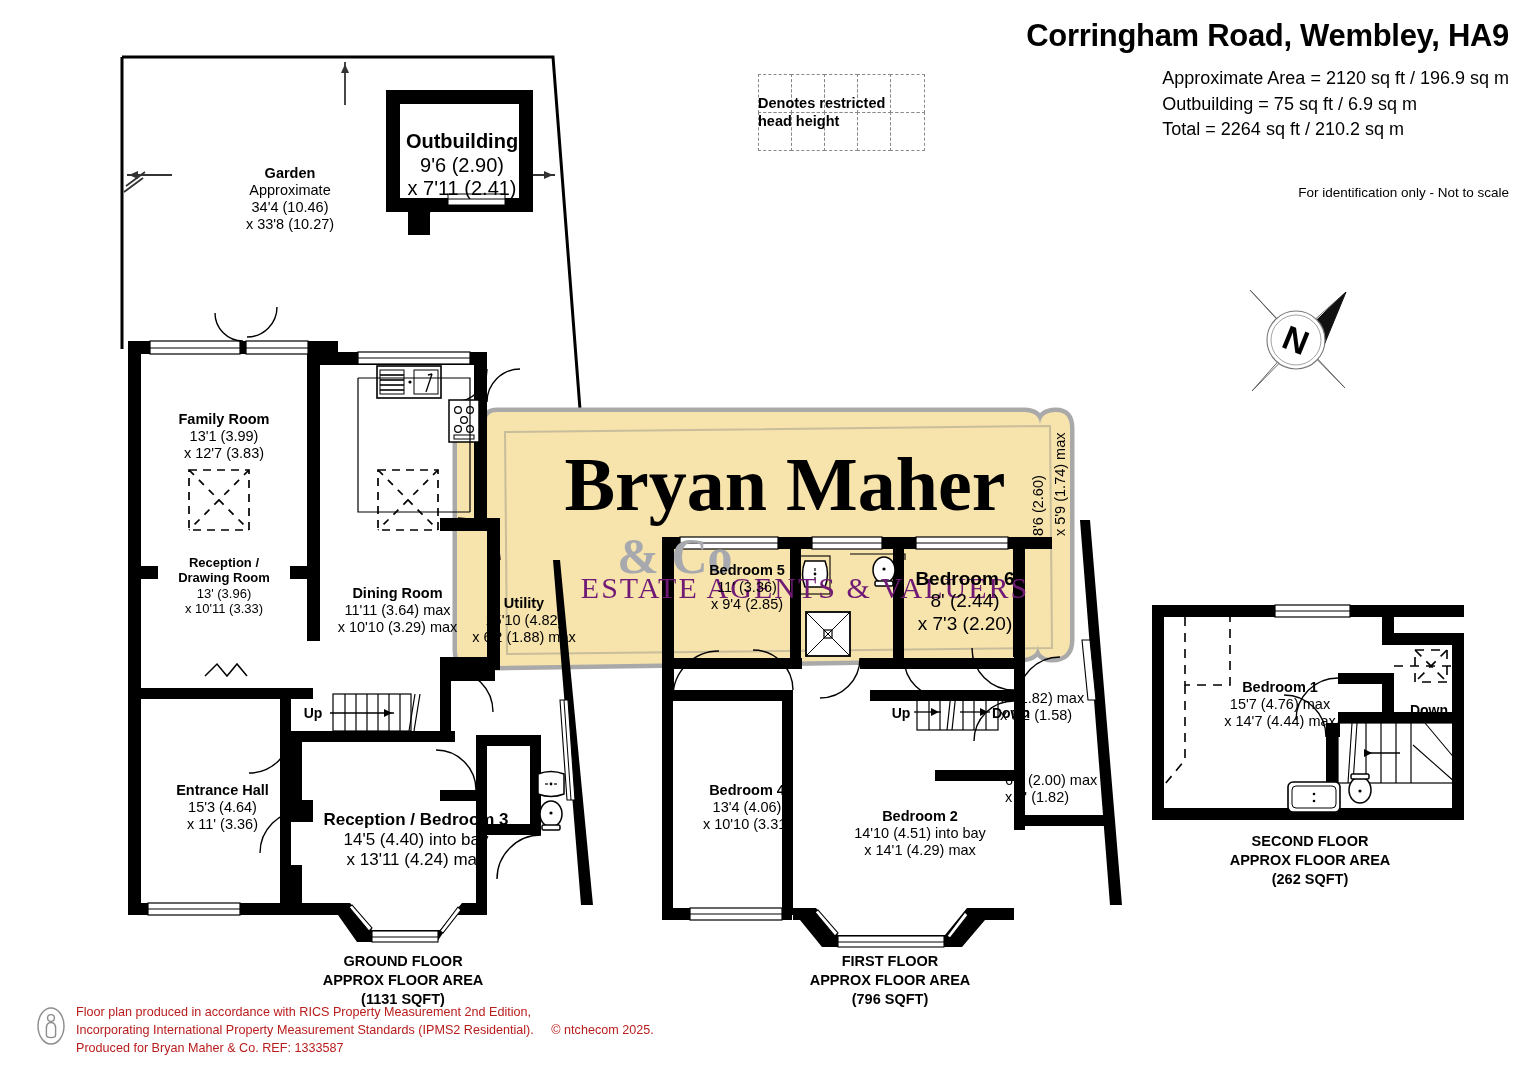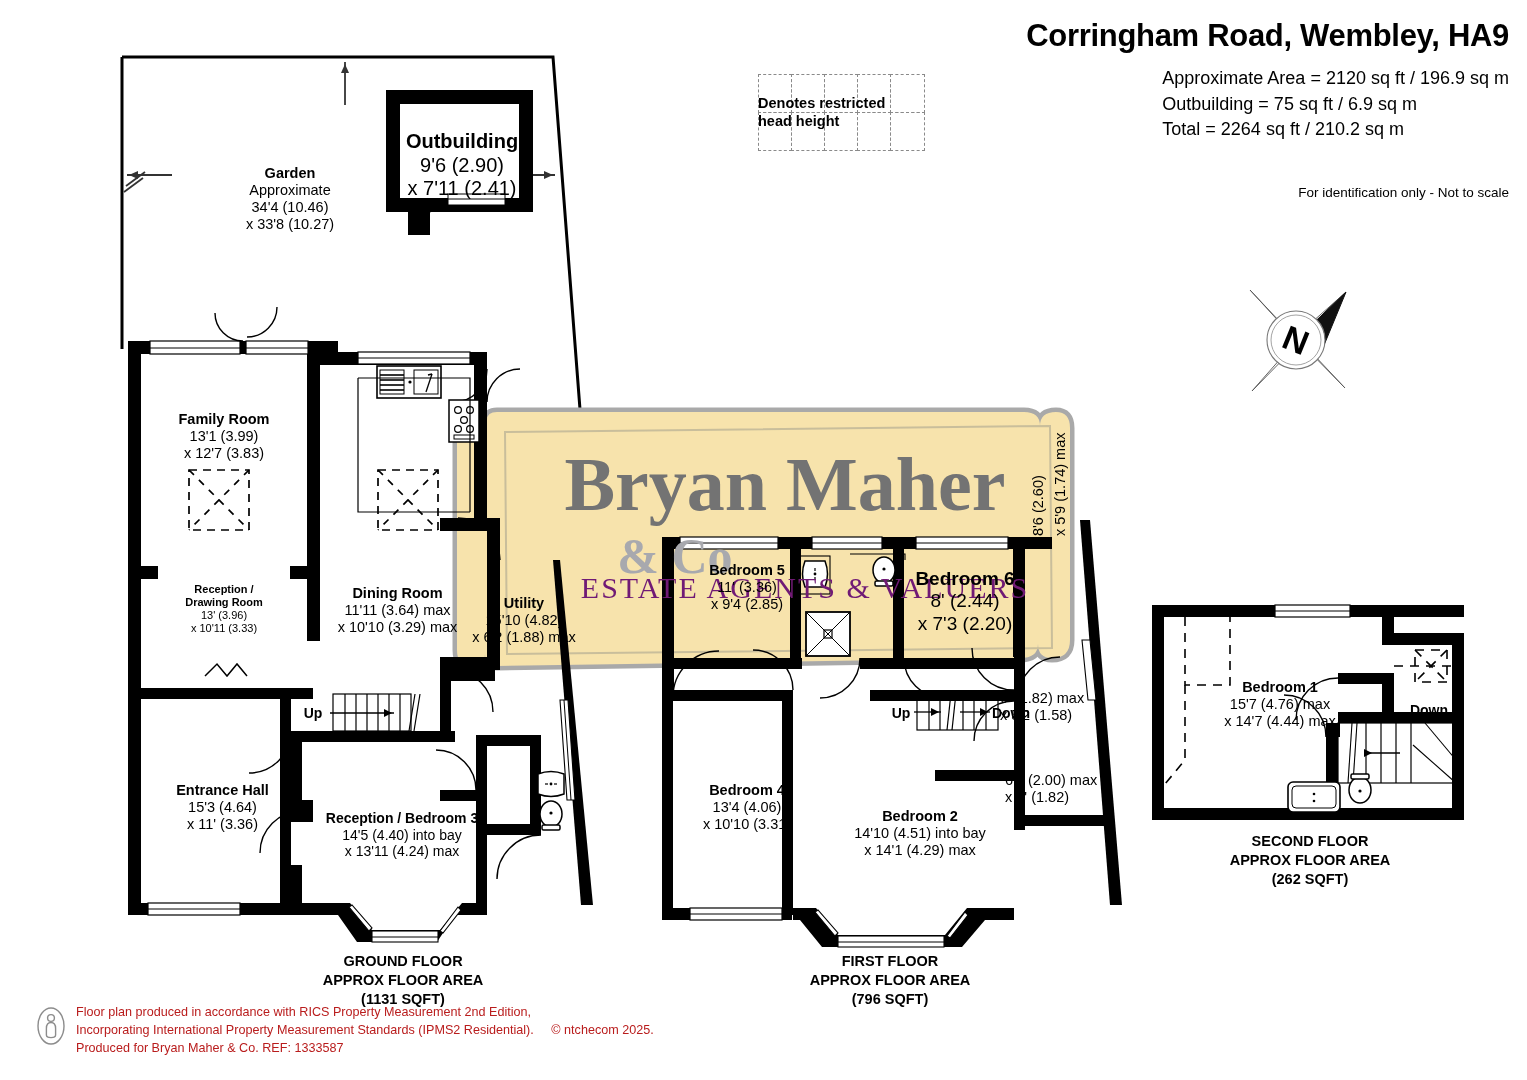--- a/index.html
+++ b/index.html
@@ -397,21 +397,21 @@
       </g>
 
       <g>
         <use href="#wcPan" transform="translate(1360,790) rotate(180)"></use>
         <use href="#bath2" x="1288" y="782"></use>
       </g>
     </g>
 
   </svg>
 
-  <div class="t" style="left:475px;top:440px;width:620px;font-family:'Liberation Serif',serif;font-size:76px;font-weight:bold;color:#737373;">Bryan Maher</div>
+  <div class="t" style="left:475px;top:440px;width:620px;font-family:'Liberation Serif',serif;font-size:76px;font-weight:bold;color:#000000;">Bryan Maher</div>
   <div class="t" style="left:475px;top:527px;width:400px;font-family:'Liberation Serif',serif;font-size:50px;font-weight:bold;color:#A8A9AE;">&amp; Co</div>
   <div class="t" style="left:475px;top:570px;width:660px;font-family:'Liberation Serif',serif;font-size:30px;letter-spacing:2px;color:#701a75;">ESTATE AGENTS &amp; VALUERS</div>
 
   <svg width="130" height="125" style="position:absolute;left:1232px;top:278px;">
     <g stroke="#555" stroke-width="0.9" fill="#fff">
       <path d="M65,62 L18,12 L62,60 L114,14 L66,60 L113,110 L68,64 L20,113 Z"></path>
     </g>
     <path d="M66,60 L114,14 L90,72 Z" fill="#111" stroke="#111"></path>
     <circle cx="64" cy="62" r="29" fill="#fff" stroke="#777" stroke-width="1.1"></circle>
     <circle cx="64" cy="62" r="25" fill="#fff" stroke="#999" stroke-width="0.9"></circle>
@@ -431,21 +431,21 @@
     <div>x 7'11 (2.41)</div>
   </div>
 
   <div class="t" style="left:143px;top:411px;width:162px;font-size:14.5px;">
     <div class="b">Family Room</div>
     <div>13'1 (3.99)</div>
     <div>x 12'7 (3.83)</div>
   </div>
 
 
-  <div class="t" style="left:140px;top:583px;width:168px;font-size:11px;">
+  <div class="t" style="left:140px;top:555px;width:168px;font-size:13px;">
     <div class="b">Reception /</div>
     <div class="b">Drawing Room</div>
     <div>13' (3.96)</div>
     <div>x 10'11 (3.33)</div>
   </div>
 
   <div class="t" style="left:305px;top:585px;width:185px;font-size:14.5px;">
     <div class="b">Dining Room</div>
     <div>11'11 (3.64) max</div>
     <div>x 10'10 (3.29) max</div>
@@ -456,21 +456,21 @@
     <div>15'10 (4.82)</div>
     <div>x 6'2 (1.88) max</div>
   </div>
 
   <div class="t" style="left:140px;top:782px;width:165px;font-size:14.5px;">
     <div class="b">Entrance Hall</div>
     <div>15'3 (4.64)</div>
     <div>x 11' (3.36)</div>
   </div>
 
-  <div class="t" style="left:292px;top:810px;width:220px;font-size:14px;">
+  <div class="t" style="left:306px;top:810px;width:220px;font-size:17px;">
     <div class="b">Reception / Bedroom 3</div>
     <div>14'5 (4.40) into bay</div>
     <div>x 13'11 (4.24) max</div>
   </div>
 
   <div class="t" style="left:682px;top:562px;width:130px;font-size:14.5px;">
     <div class="b">Bedroom 5</div>
     <div>11' (3.36)</div>
     <div>x 9'4 (2.85)</div>
   </div>

